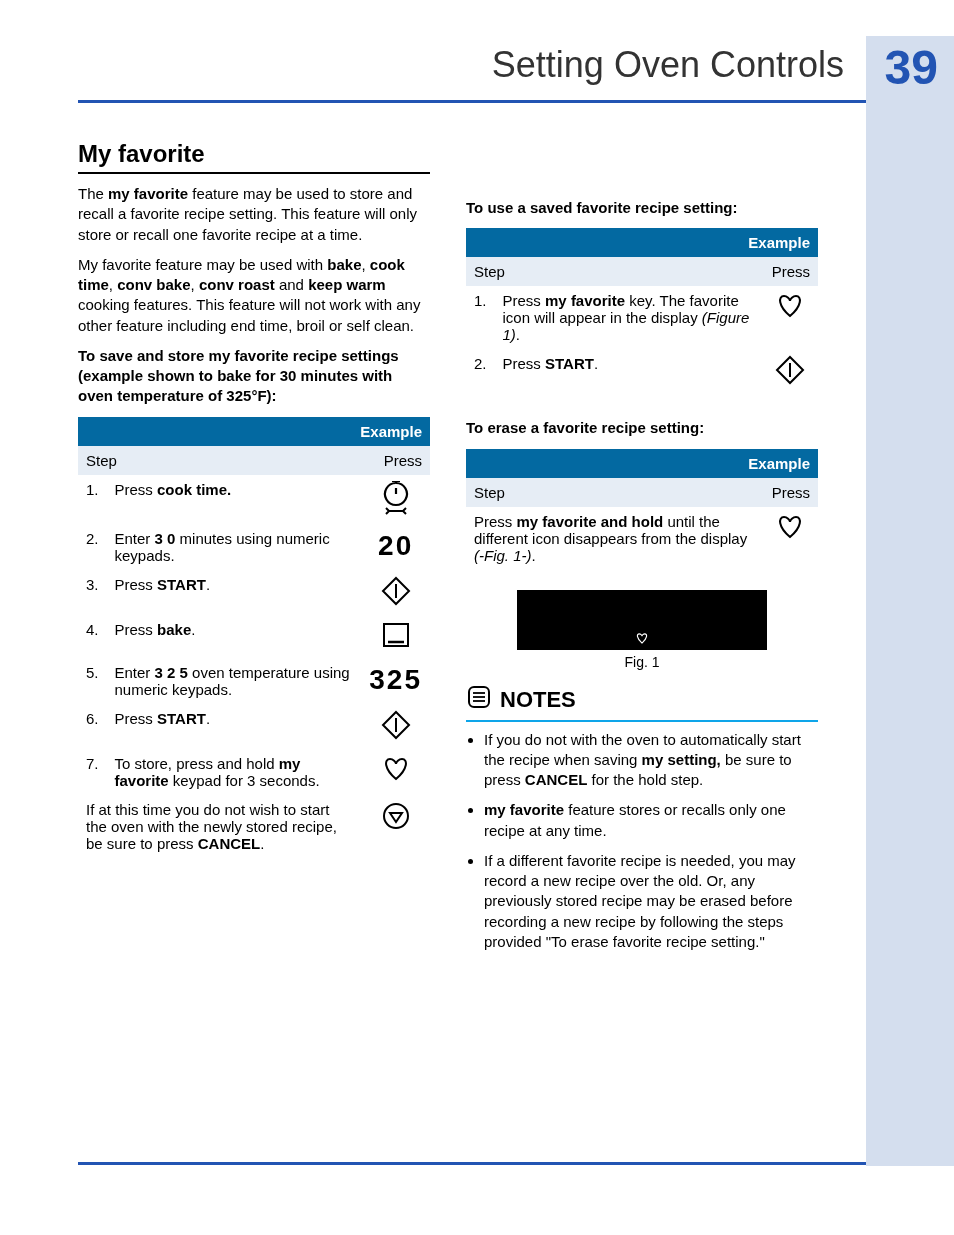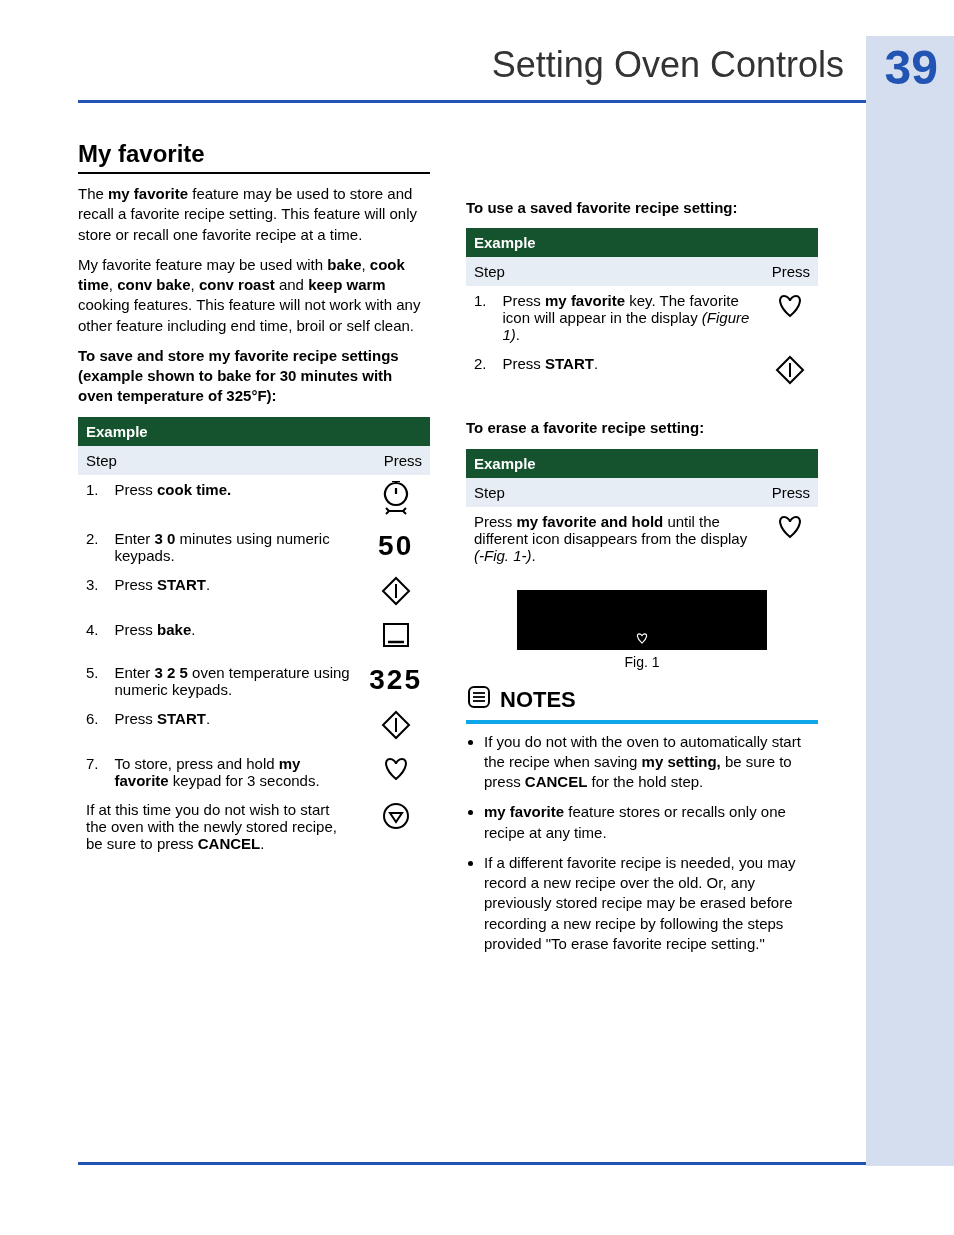--- a/index.html
+++ b/index.html
@@ -66,34 +66,34 @@
     width: 352px;
   }
   p { margin: 10px 0; line-height: 1.35; }
   .bold { font-weight: bold; }
   .tbl {
     width: 352px;
     border-collapse: collapse;
     margin-top: 8px;
   }
   .tbl td, .tbl th { padding: 6px 8px; text-align: left; vertical-align: top; }
-  .tbl .bar { background: #14532d; color: #fff; text-align: left; font-weight: bold; }
+  .tbl .bar { background: #0369a1; color: #fff; text-align: right; font-weight: bold; }
   .tbl .hdr { background: #e6edf5; }
   .tbl .hdr td:last-child { text-align: right; }
   .tbl td.num { width: 24px; }
   .tbl td.ic { width: 56px; text-align: center; }
   .icon { display:inline-block; vertical-align:middle; }
   .display-box {
     width: 250px; height: 60px; background: #000; margin: 20px auto 4px auto;
     display:flex; align-items:flex-end; justify-content:center; padding-bottom:6px;
   }
   .fig-caption { text-align:center; font-size:14px; margin-bottom:14px; }
   .notes-heading {
     display:flex; align-items:center; gap:8px;
-    border-bottom: 4px solid #0ea5e9; padding-bottom:4px; margin-top: 6px;
+    border-bottom: 2px solid #0ea5e9; padding-bottom:4px; margin-top: 6px;
   }
   .notes-heading span { font-size:22px; font-weight:bold; }
   ul.notes { padding-left: 18px; margin: 8px 0; }
   ul.notes li { margin-bottom: 10px; line-height:1.35; }
   .big-num { font-family: Arial, sans-serif; font-size: 28px; font-weight:900; letter-spacing:2px; }
   .footer-rule {
     position:absolute; bottom:70px; left:78px; width:788px; height:3px; background:#2254b3;
   }
   .subhead { font-weight: bold; margin-top: 2px; }
 </style>
@@ -134,21 +134,21 @@
           <td class="num">1.</td>
           <td><span>Press </span><span class="bold">cook time.</span></td>
           <td class="ic"><span class="icon"><svg width="30" height="34" viewBox="0 0 30 34">
                     <path d="M15 2 A11 11 0 1 1 14.9 2 M15 2 L15 0 M11 0 L19 0 M15 13 L15 7" fill="none" stroke="#000" stroke-width="2.2"></path>
                     <path d="M8 30 L22 30 M8 30 L5 27 M8 30 L5 33 M22 30 L25 27 M22 30 L25 33" fill="none" stroke="#000" stroke-width="2"></path>
                   </svg></span></td>
         </tr>
         <tr>
           <td class="num">2.</td>
           <td><span>Enter </span><span class="bold">3 0</span><span> minutes using numeric keypads.</span></td>
-          <td class="ic"><span class="big-num">50</span></td>
+          <td class="ic"><span class="big-num">20</span></td>
         </tr>
         <tr>
           <td class="num">3.</td>
           <td><span>Press </span><span class="bold">START</span><span>.</span></td>
           <td class="ic"><span class="icon"><svg width="30" height="30" viewBox="0 0 30 30">
                     <path d="M15 2 L28 15 L15 28 L2 15 Z" fill="none" stroke="#000" stroke-width="2"></path>
                     <line x1="15" y1="8" x2="15" y2="22" stroke="#000" stroke-width="2"></line>
                   </svg></span></td>
         </tr>
         <tr>

